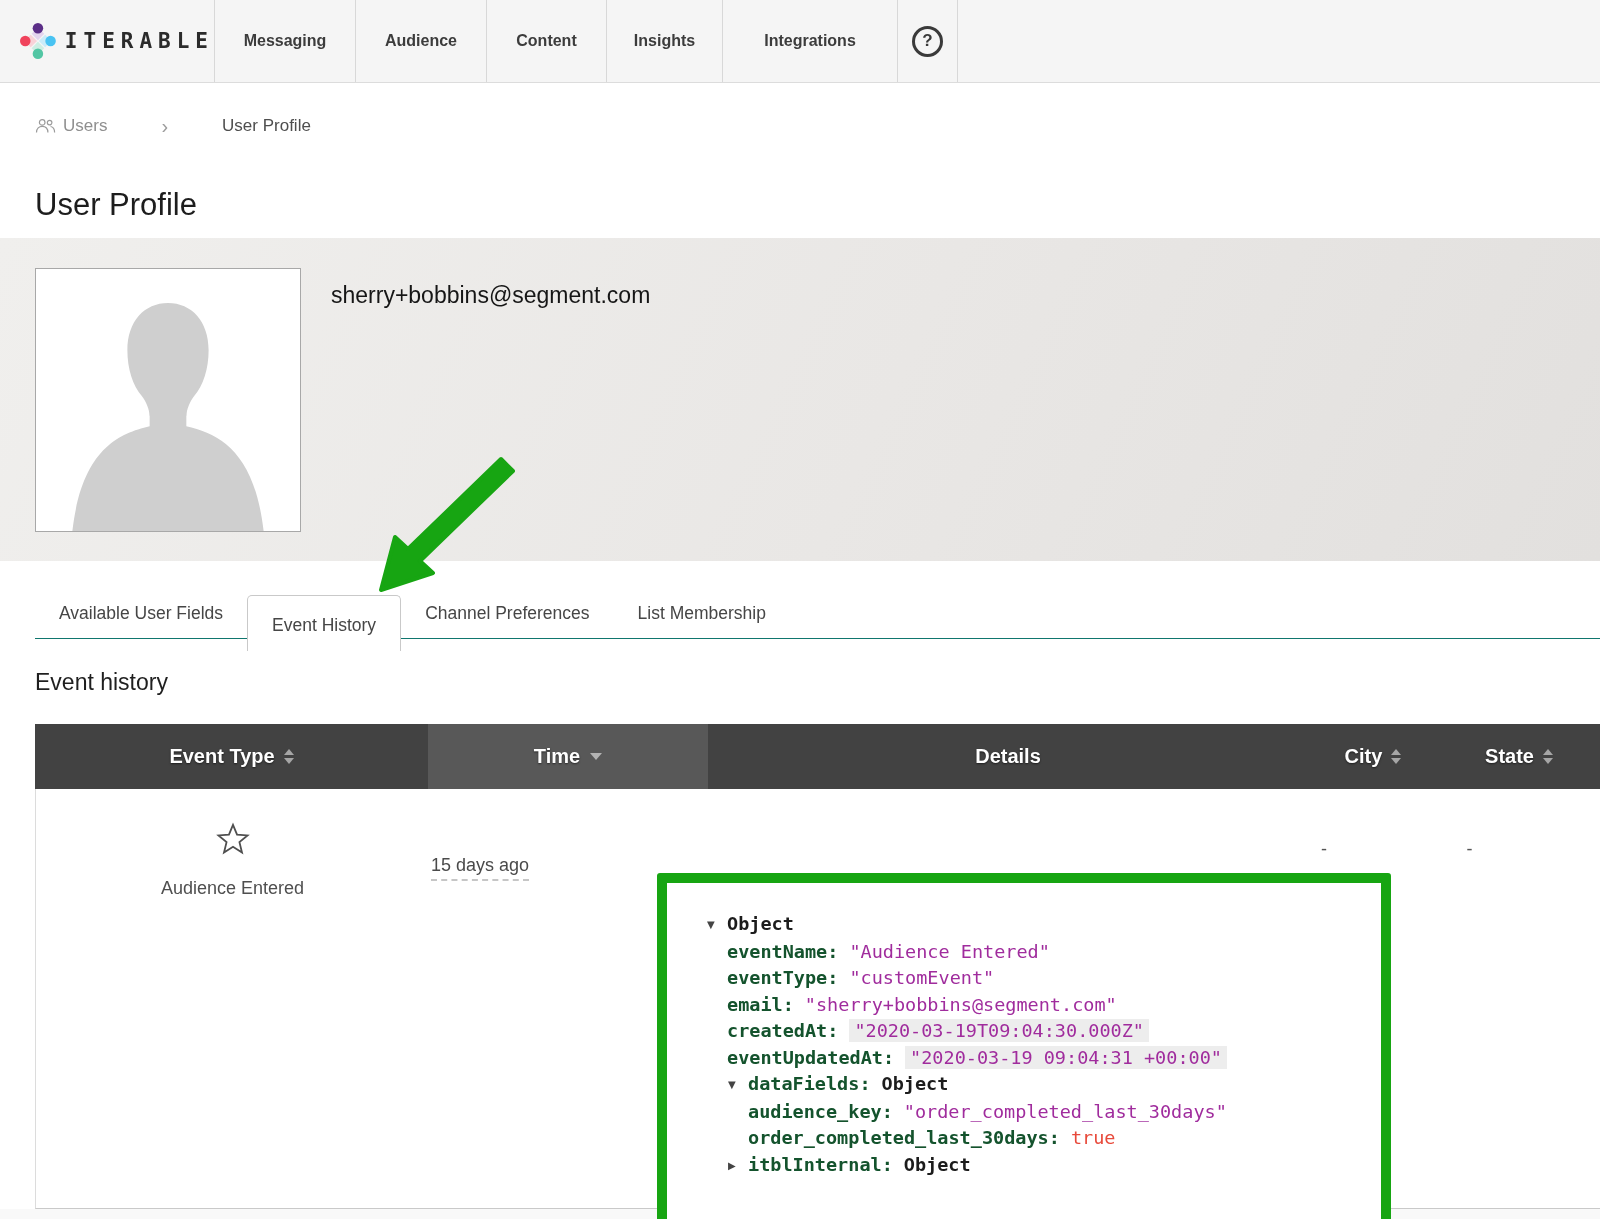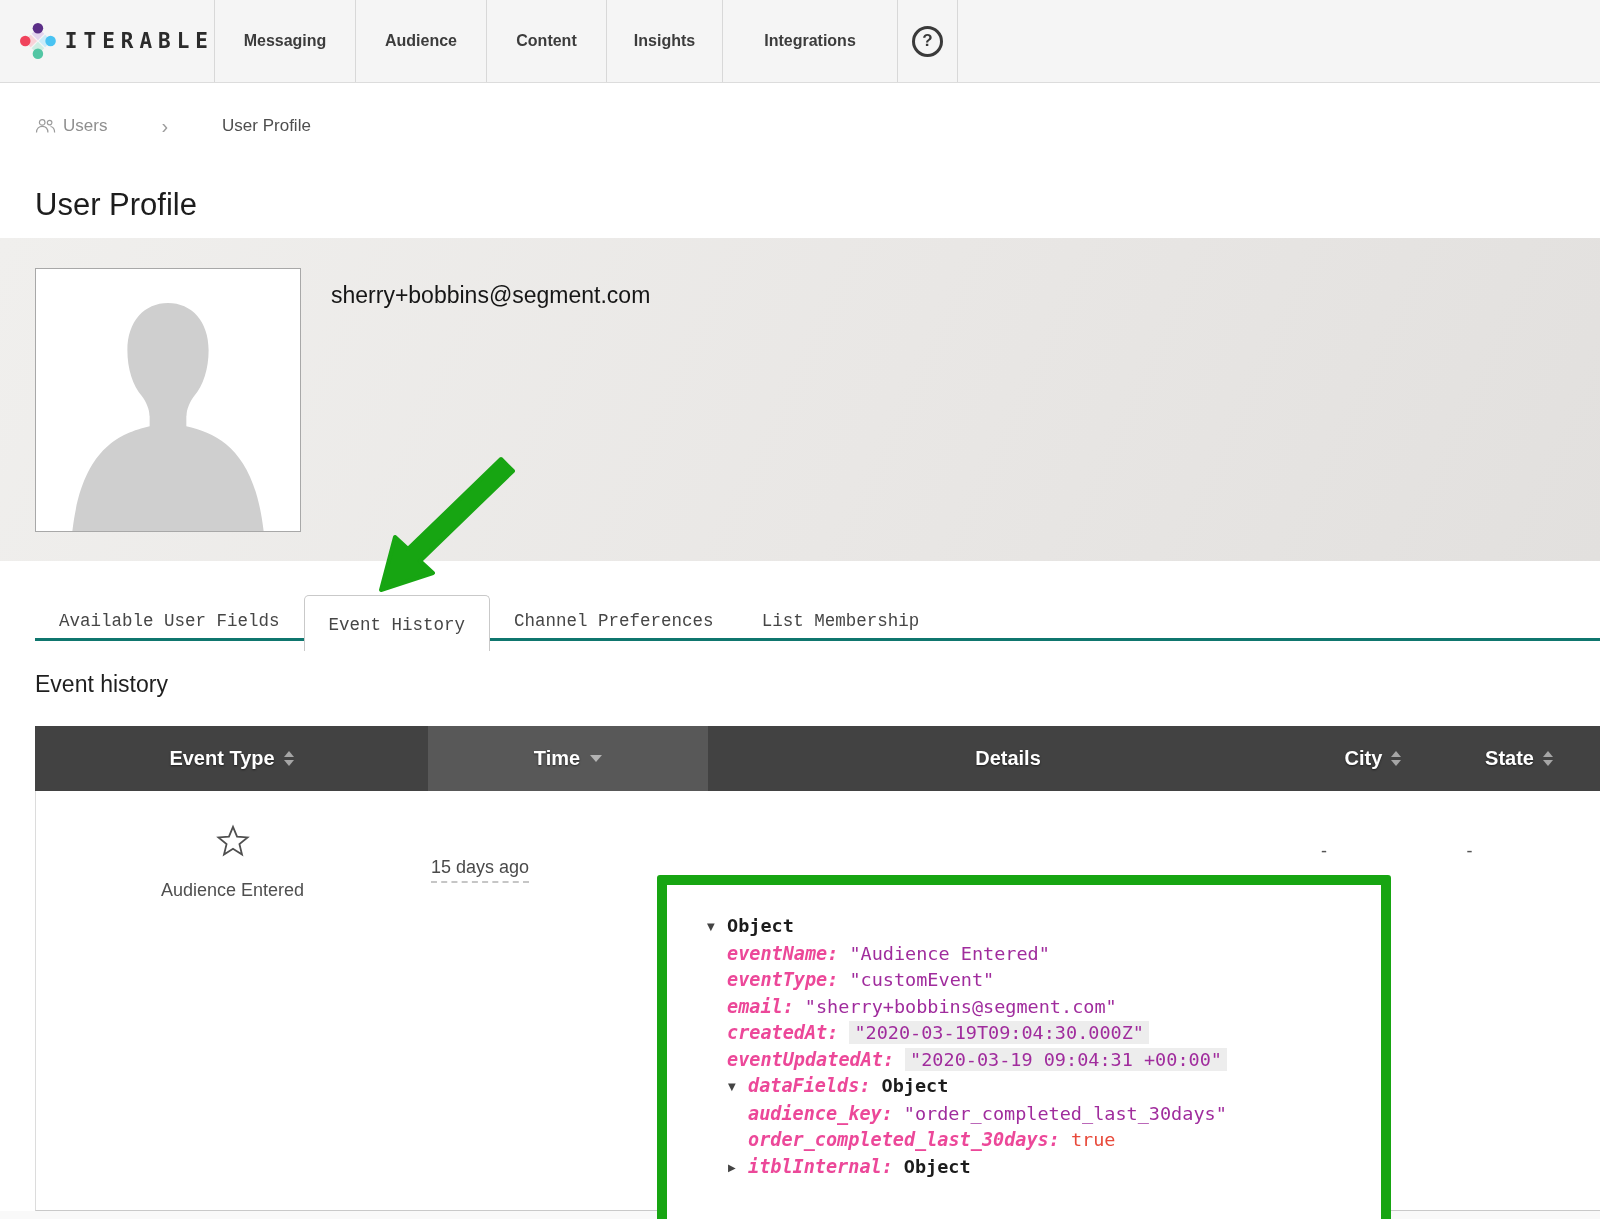--- a/index.html
+++ b/index.html
@@ -23,21 +23,21 @@
   .crumb-current { color:#4e4e4e; }
   h1.page-title { margin:52px 0 0 35px; font-size:31px; line-height:34px; font-weight:500; color:#1d1d1d; }
 
   
   .profile-band { margin-top:16px; height:323px; background:linear-gradient(115deg,#f0efed 0%,#e9e7e5 55%,#e2e0de 100%); display:flex; align-items:flex-start; padding:30px 0 0 35px; }
   .avatar-box { width:266px; height:264px; background:#fff; border:1px solid #a8a8a8; overflow:hidden; flex:none; }
   .profile-email { margin:14px 0 0 30px; font-size:23px; color:#161616; }
 
   
   .content { padding-left:35px; }
-  .tabbar { margin-top:34px; display:flex; align-items:flex-end; border-bottom:3px solid #0f766e; width:1565px;font-family:Liberation Mono, monospace; }
+  .tabbar { margin-top:34px; display:flex; align-items:center; border-bottom:1px solid #0f766e; width:1565px; }
   .tab { padding:0 24px 7px; font-size:17.5px; color:#464646; white-space:nowrap; cursor:pointer; }
   .tab--active { background:#fff; border:1px solid #c9c9c9; border-bottom:none; border-radius:5px 5px 0 0; height:56px; padding:19px 24px 19px; margin-bottom:-13px; position:relative; z-index:2; }
   h2.section-title { margin-top:29px; font-size:23px; line-height:28px; font-weight:500; color:#1f1f1f; }
 
   
   .etable { margin-top:28px; width:1565px; }
   .thead { display:flex; height:65px; background:var(--header-bg,#424242); }
   .th { display:flex; align-items:center; justify-content:center; color:#fff; font-size:20px; font-weight:bold; text-shadow:0 1px 2px rgba(0,0,0,.55); cursor:pointer; }
   .th-time { background:var(--header-time-bg,#585858); }
   .th-details { cursor:default; }
@@ -53,21 +53,21 @@
   .event-label { margin-top:16px; font-size:18px; color:#4f4f4f; }
   .td-time { padding:50px 0 0 2px; }
   .timeago { display:inline-block; border-bottom:2px dashed #c6c6c6; padding-bottom:3px; color:#4a4a4a; cursor:pointer;margin-top:16px; }
   .td-city, .td-state { padding:50px 100px 0 0; text-align:center; color:#555; }
 
   
   .details-box { position:absolute; left:621px; top:84px; width:734px; height:360px; background:#fff; border:10px solid var(--green,#17a512); border-radius:3px; padding:28px 20px 0 40px; }
   .jline { font-family:"DejaVu Sans Mono", monospace; font-size:18.5px; line-height:26.5px; white-space:nowrap; color:#1c1c1c; }
   .jline.nested { padding-left:21px; }
   .jmark { display:inline-block; width:20px; font-family:"DejaVu Sans", sans-serif; font-size:10px; color:#444; vertical-align:2px; cursor:pointer; }
-  .jkey { font-weight:bold; color:#ec4899; margin-right:11px;font-style:italic; }
+  .jkey { font-weight:bold; color:#14532d; margin-right:11px; }
   .jval.v-str { color:var(--val-purple,#a02c9d); }
   .jval.v-hl { color:var(--val-purple,#a02c9d); background:#ededed; padding:1px 5px; }
   .jval.v-bool { color:var(--val-red,#e8493a); }
   .jval.v-obj { font-weight:bold; color:#1c1c1c; }
 
   
   .arrow-annotation { position:absolute; left:370px; top:450px; width:150px; height:150px; z-index:5; pointer-events:none; }
   .page-bottom { height:11px; background:#f9f9f9; width:1600px; }
 </style>
 </head>

